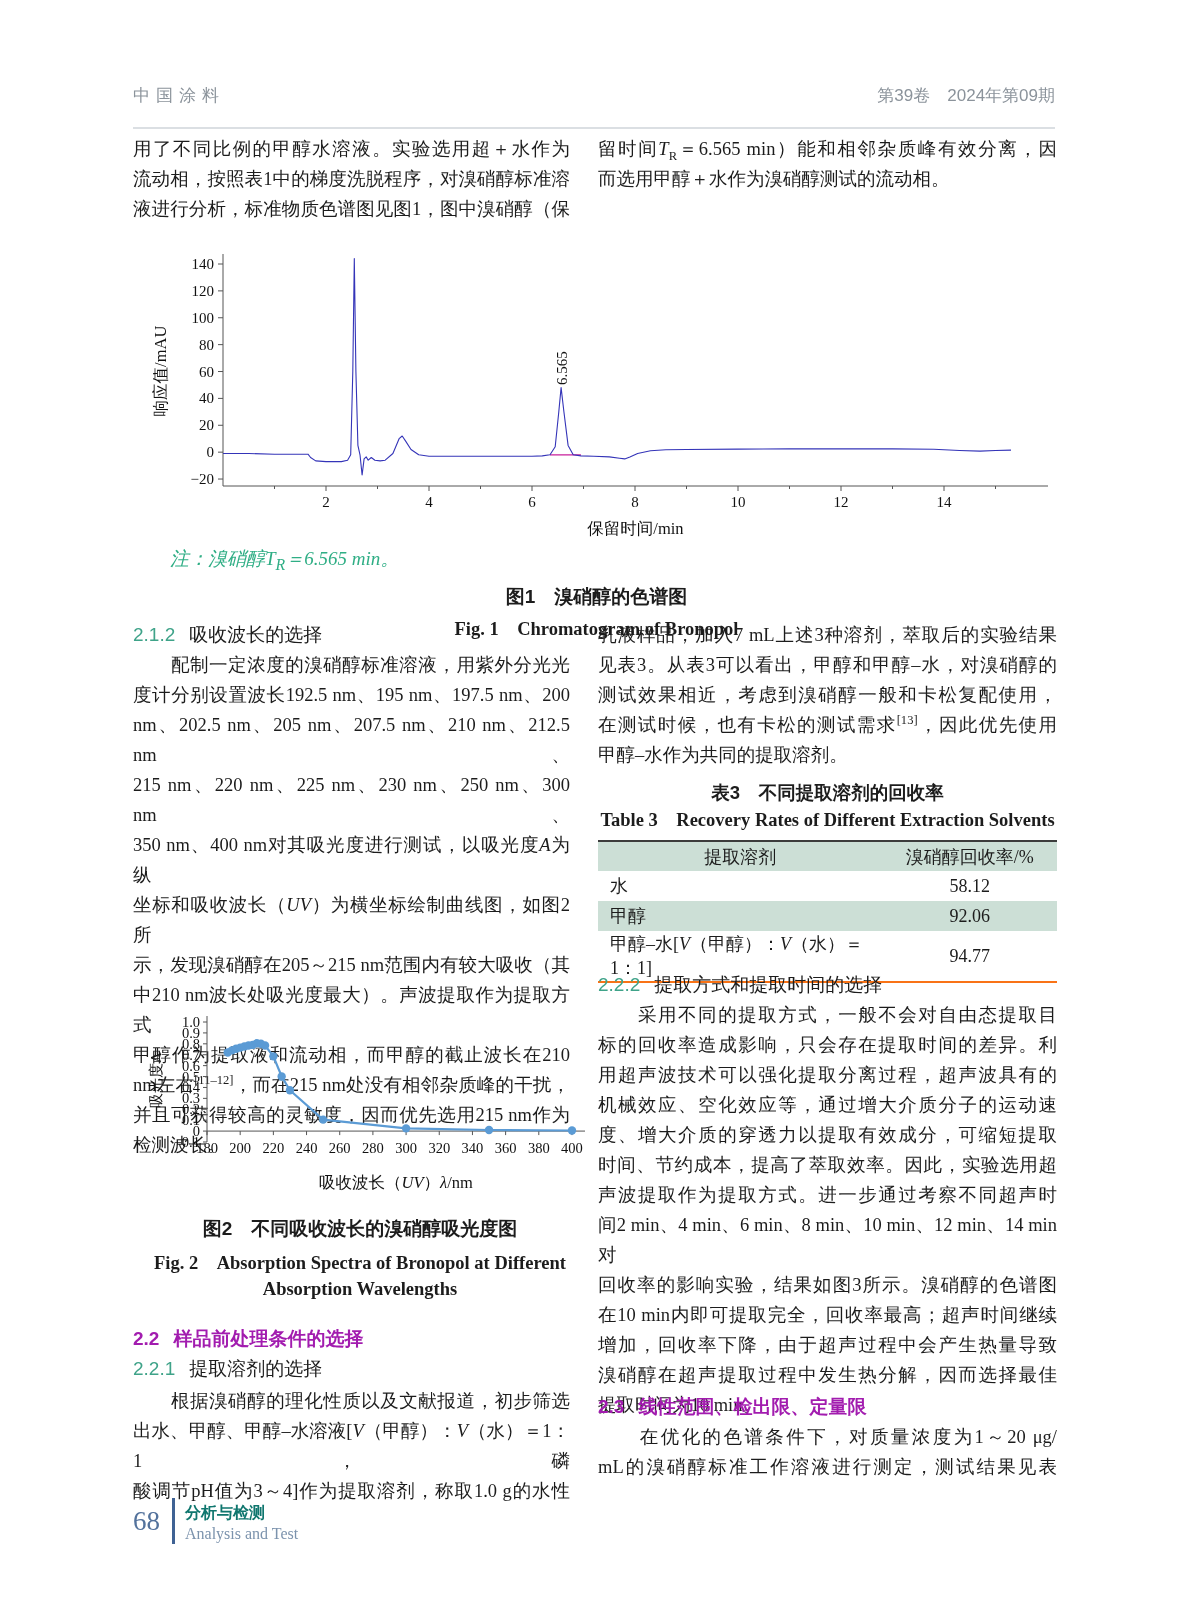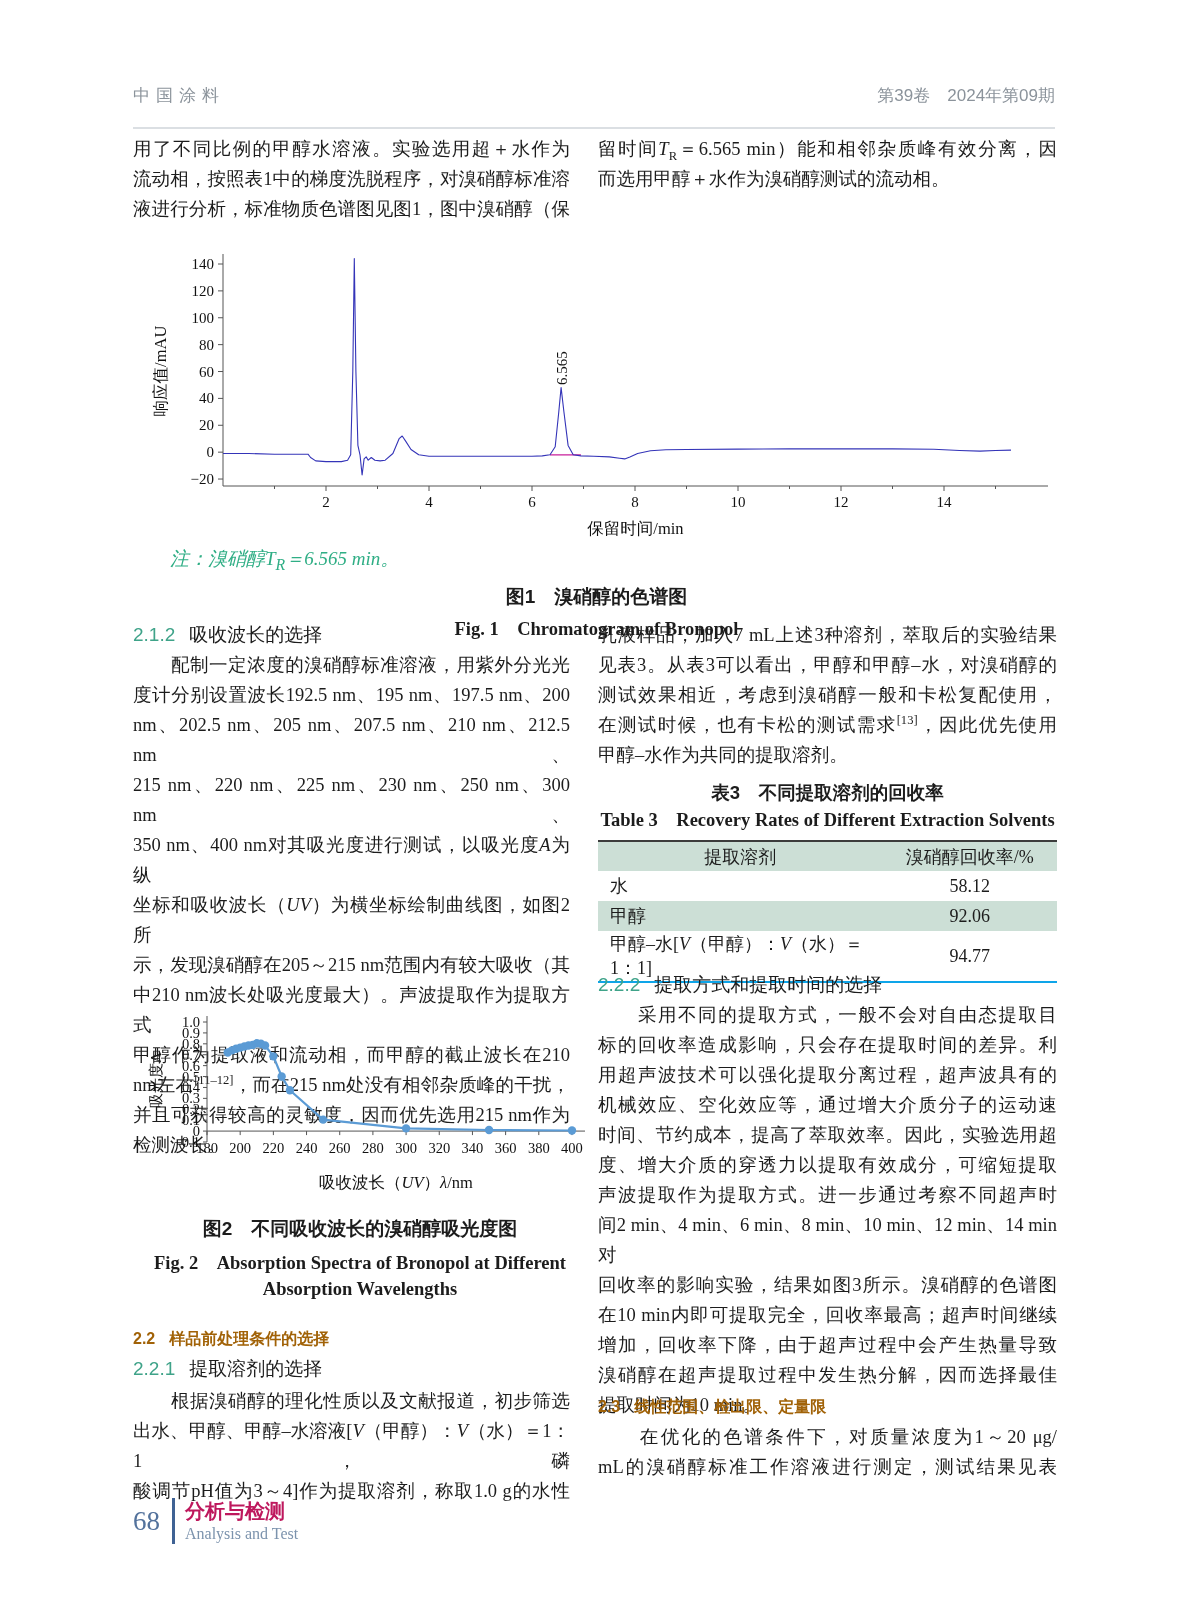--- a/index.html
+++ b/index.html
@@ -15,42 +15,42 @@
   .para{font-size:18.5px;line-height:30px;}
   .jline{text-align:justify;text-align-last:justify;}
   .jline.lastline{text-align-last:left;}
   .jline sub{font-size:68%;line-height:0;}
   .jline sup{font-size:68%;line-height:0;}
   .jline i, .cell i{font-style:italic;}
   
   .sec{font-size:19px;line-height:30px;}
   .sec-num{color:#3fa389;font-family:"Liberation Sans",sans-serif;}
   .sec-title{margin-left:14px;color:#1c1c1c;}
-  .sec-teal{color:#a16207;font-weight:bold;font-family:"Liberation Sans",sans-serif;font-size:16px;line-height:30px;}
+  .sec-teal{color:#a21caf;font-weight:bold;font-family:"Liberation Sans",sans-serif;font-size:19px;line-height:30px;}
   .sec-teal .sec-title2{margin-left:14px;}
   
   .cap-zh{font-family:"Liberation Sans",sans-serif;font-weight:bold;font-size:19px;text-align:center;}
   .cap-en{font-weight:bold;font-size:18.5px;text-align:center;}
   .note{color:#2fae85;font-style:italic;font-size:19px;}
   .axis-xlabel{font-size:16.5px;text-align:center;color:#111;}
   
   .t3-title-zh{font-family:"Liberation Sans",sans-serif;font-weight:bold;font-size:18.5px;text-align:center;}
   .t3-title-en{font-weight:bold;font-size:18.5px;text-align:center;margin-top:2px;}
   table.t3{border-collapse:collapse;width:100%;font-size:18px;margin-top:8px;
-           border-top:2px solid #3c3c3c;border-bottom:2px solid #0ea5e9;}
+           border-top:2px solid #3c3c3c;border-bottom:2px solid #f97316;}
   table.t3 tr{height:30px;}
   table.t3 .green{background:#ccdfd6;}
   table.t3 th{font-weight:normal;text-align:center;}
   table.t3 td.c1{text-align:left;padding-left:12px;}
   table.t3 td.c2{text-align:center;}
   
   .footer{display:flex;align-items:center;}
   .page-num{font-size:27px;color:#53729c;margin-right:12px;}
   .footer-bar{width:3px;height:46px;background:#3f6294;margin-right:10px;}
-  .footer-zh{font-family:Liberation Mono, monospace;font-weight:bold;font-size:20px;color:#be185d;line-height:24px;}
+  .footer-zh{font-family:Liberation Serif, serif;font-weight:bold;font-size:16px;color:#0f766e;line-height:24px;}
   .footer-en{font-size:16px;color:#7c93ad;line-height:17px;}
   svg text{font-family:"Liberation Serif",serif;}
 </style>
 </head>
 <body>
 
 <div class="page">
 
   <div class="abs header" style="top:84px;left:133px;width:922px;">
     <span class="journal">中国涂料</span>
@@ -270,22 +270,22 @@
   </div>
 
   <div class="abs sec" style="top:970px;left:598px;">
     <span class="sec-num">2.2.2</span><span class="sec-title">提取方式和提取时间的选择</span>
   </div>
   <div class="abs para" style="top:1000px;left:598px;width:459px;">
       <div class="jline">　　采用不同的提取方式，一般不会对自由态提取目</div>
       <div class="jline">标的回收率造成影响，只会存在提取时间的差异。利</div>
       <div class="jline">用超声波技术可以强化提取分离过程，超声波具有的</div>
       <div class="jline">机械效应、空化效应等，通过增大介质分子的运动速</div>
+      <div class="jline">度、增大介质的穿透力以提取有效成分，可缩短提取</div>
       <div class="jline">时间、节约成本，提高了萃取效率。因此，实验选用超</div>
-      <div class="jline">度、增大介质的穿透力以提取有效成分，可缩短提取</div>
       <div class="jline">声波提取作为提取方式。进一步通过考察不同超声时</div>
       <div class="jline">间2 min、4 min、6 min、8 min、10 min、12 min、14 min对</div>
       <div class="jline">回收率的影响实验，结果如图3所示。溴硝醇的色谱图</div>
       <div class="jline">在10 min内即可提取完全，回收率最高；超声时间继续</div>
       <div class="jline">增加，回收率下降，由于超声过程中会产生热量导致</div>
       <div class="jline">溴硝醇在超声提取过程中发生热分解，因而选择最佳</div>
       <div class="jline lastline">提取时间为10 min。</div>
     </div>
 
   <div class="abs sec-teal" style="top:1392px;left:598px;">

